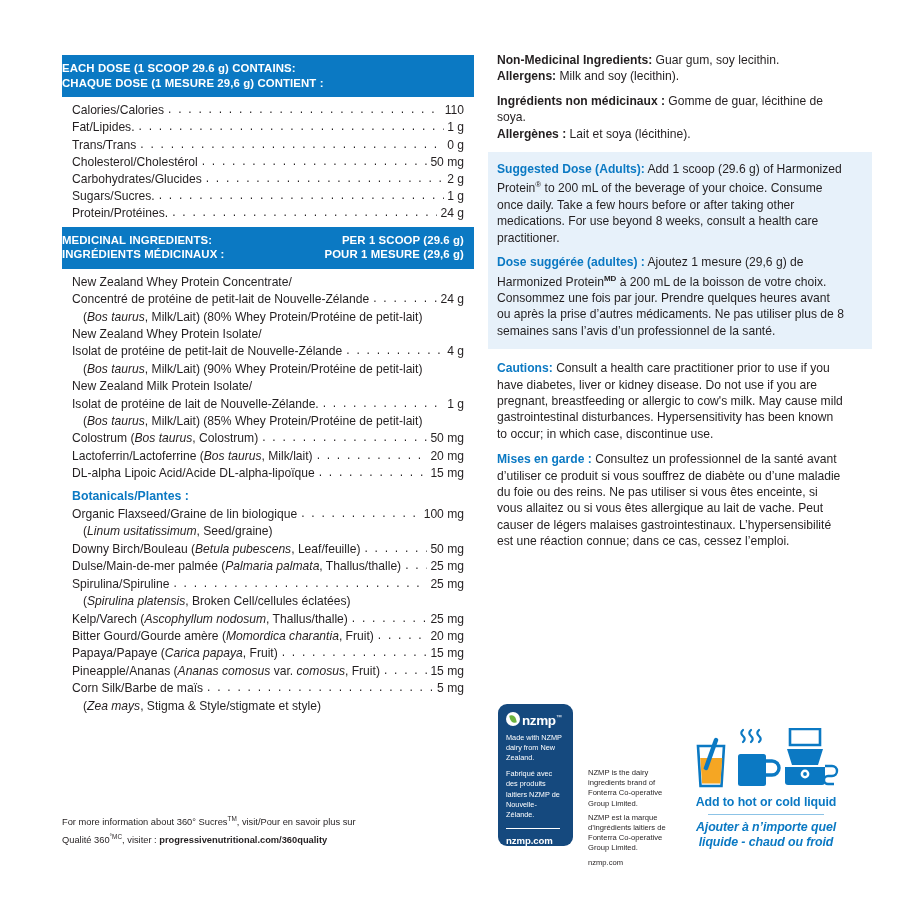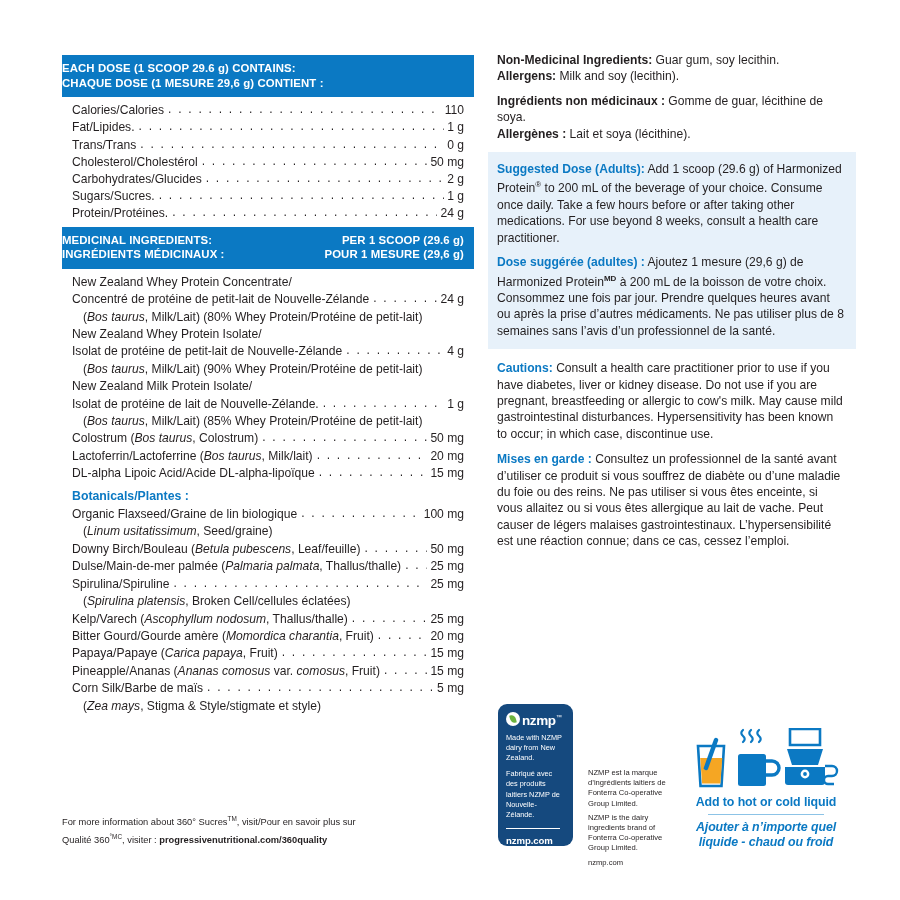--- a/index.html
+++ b/index.html
@@ -105,21 +105,21 @@
   }
   .para { margin-bottom: 0; }
   .para + .para { margin-top: 8px; }
   .bold { font-weight: bold; }
   .blue-label {
     color: #0b79c3;
     font-weight: bold;
   }
   .dose-box {
     background: #e7f1fa;
-    padding: 9px 11px 10px 9px;
+    padding: 9px 27px 10px 9px;
     margin: 10px 0 0 -9px;
     width: 348px;
   }
   .dose-box .para + .para { }
   .cautions-block { margin-top: 11px; }
   .cautions-block .para + .para { margin-top: 9px; }
   sup.reg { font-size: 8px; vertical-align: super; }
   sup.md  { font-size: 8px; vertical-align: super; font-weight: bold; }
 
   
@@ -436,22 +436,22 @@
     </div>
     <div class="nzmp-txt">
       <div class="blk">Made with NZMP dairy from New Zealand.</div>
       <div class="blk">Fabriqué avec des produits laitiers NZMP de Nouvelle-Zélande.</div>
     </div>
     <div class="nzmp-rule"></div>
     <div class="nzmp-site">nzmp.com</div>
   </div>
 
   <div class="nzmp-note">
+    <div class="blk">NZMP is the dairy ingredients brand of Fonterra Co-operative Group Limited.</div>
     <div class="blk">NZMP est la marque d’ingrédients laitiers de Fonterra Co-operative Group Limited.</div>
-    <div class="blk">NZMP is the dairy ingredients brand of Fonterra Co-operative Group Limited.</div>
     <div class="blk">nzmp.com</div>
   </div>
 
   <div class="drink-group">
     <div class="drink-icons">
       <svg width="160" height="62" viewBox="0 0 160 62">
 
         <g>
           <path d="M12 18 L38 18 L35.5 58 L14.5 58 Z" fill="none" stroke="#0b79c3" stroke-width="2.6"></path>
           <path d="M14.2 30 L36.3 30 L34.4 55.6 L16.1 55.6 Z" fill="#f5a623"></path>

